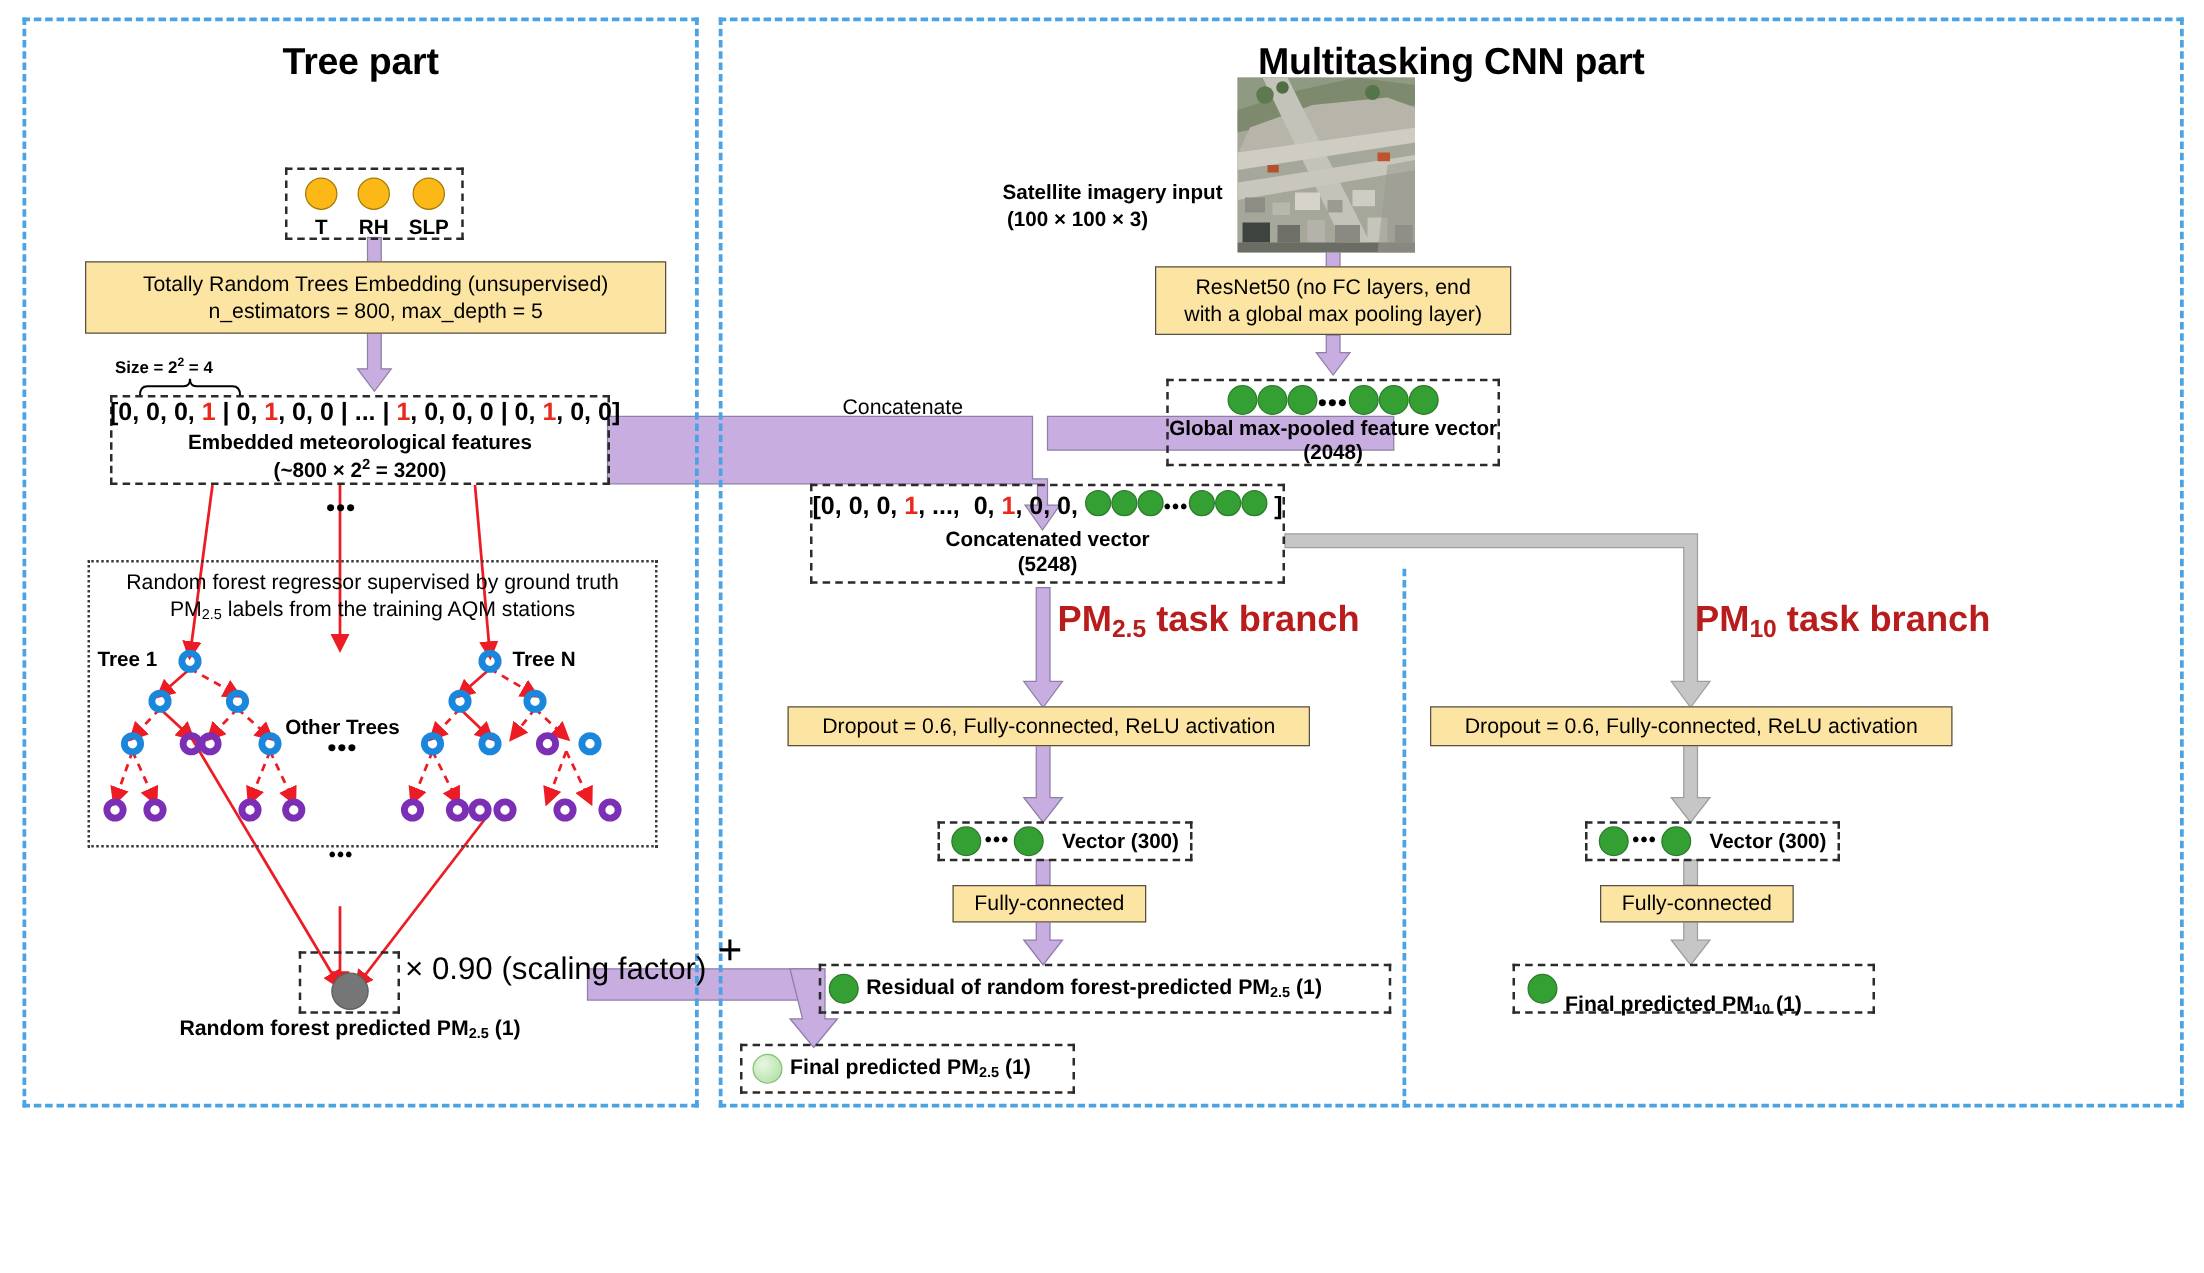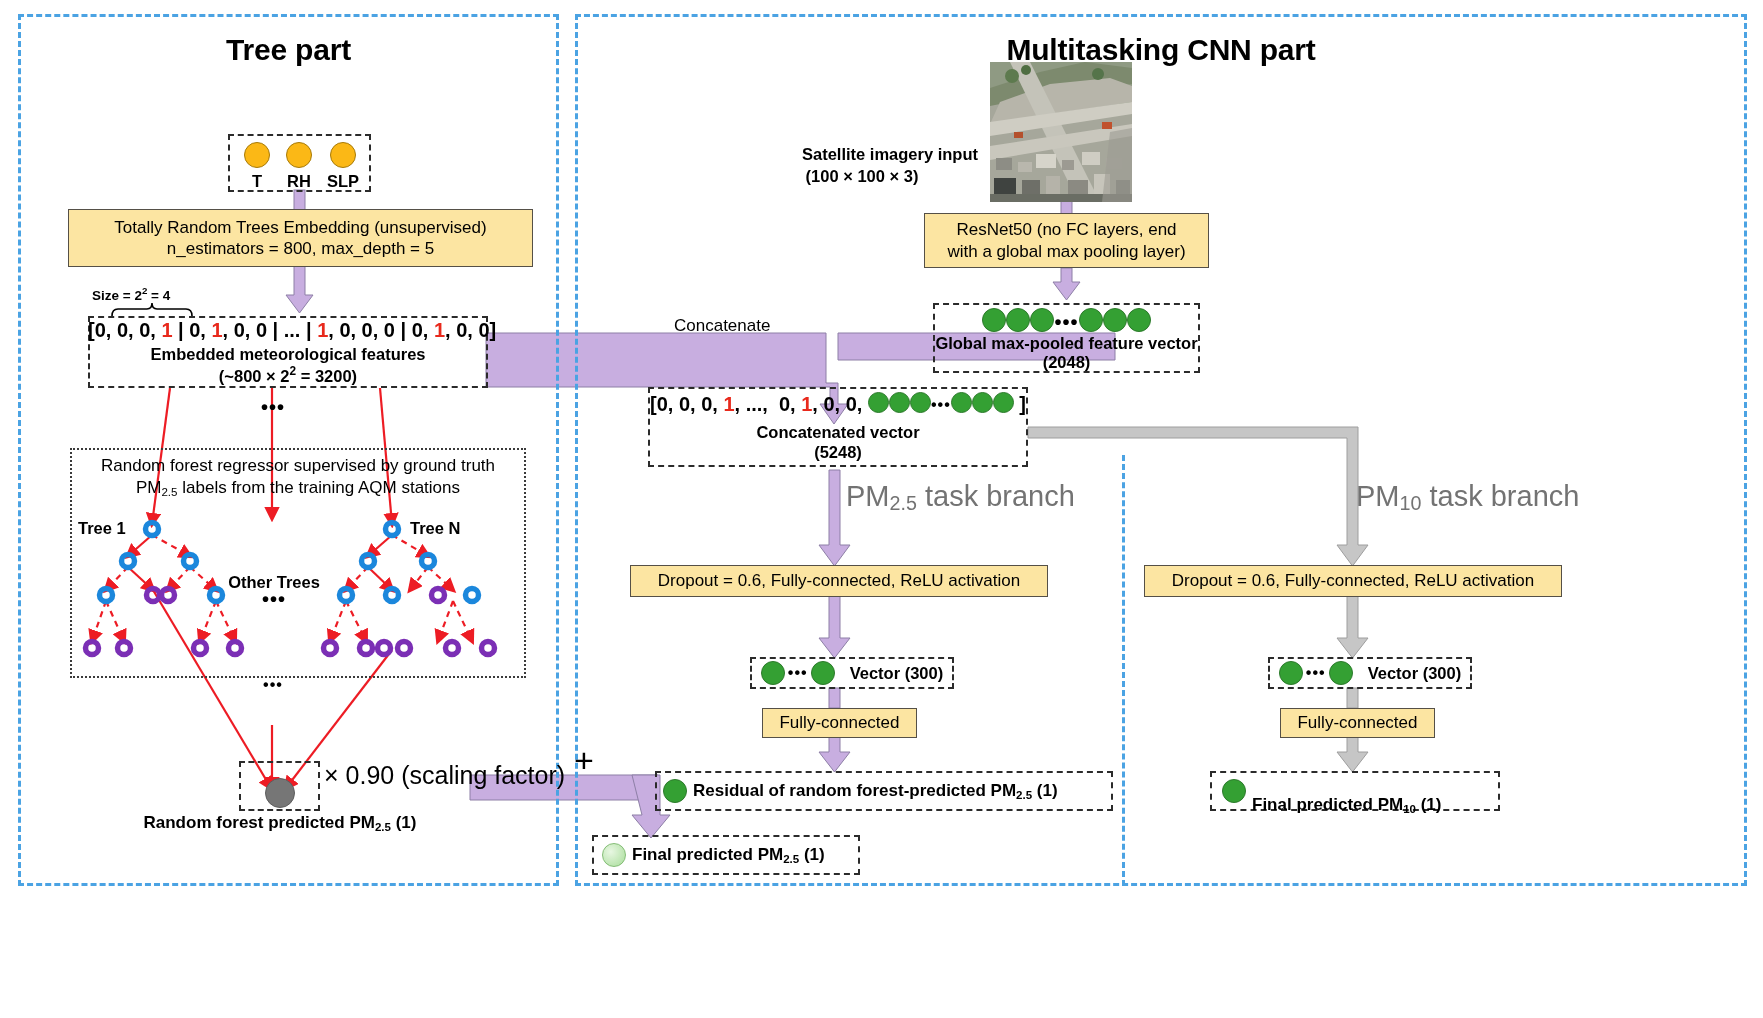--- a/index.html
+++ b/index.html
@@ -120,22 +120,22 @@
   .vecline {
     font-weight: bold;
     font-size: 20px;
     white-space: nowrap;
     letter-spacing: 0px;
   }
   .red1 { color: #e8291c; }
 
   
   .branch-title {
-    color: #737373;
-    font-weight: normal;
+    color: #b91c1c;
+    font-weight: bold;
     font-size: 29px;
     white-space: nowrap;
   }
   .sub { font-size: 0.68em; vertical-align: -0.22em; }
 
   
   .plus-sign {
     font-size: 34px;
     line-height: 1;
   }

